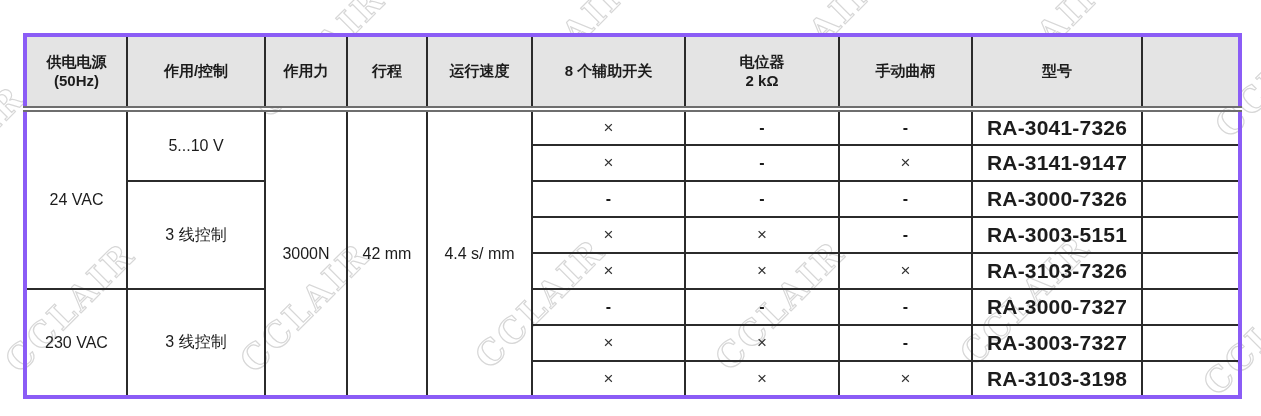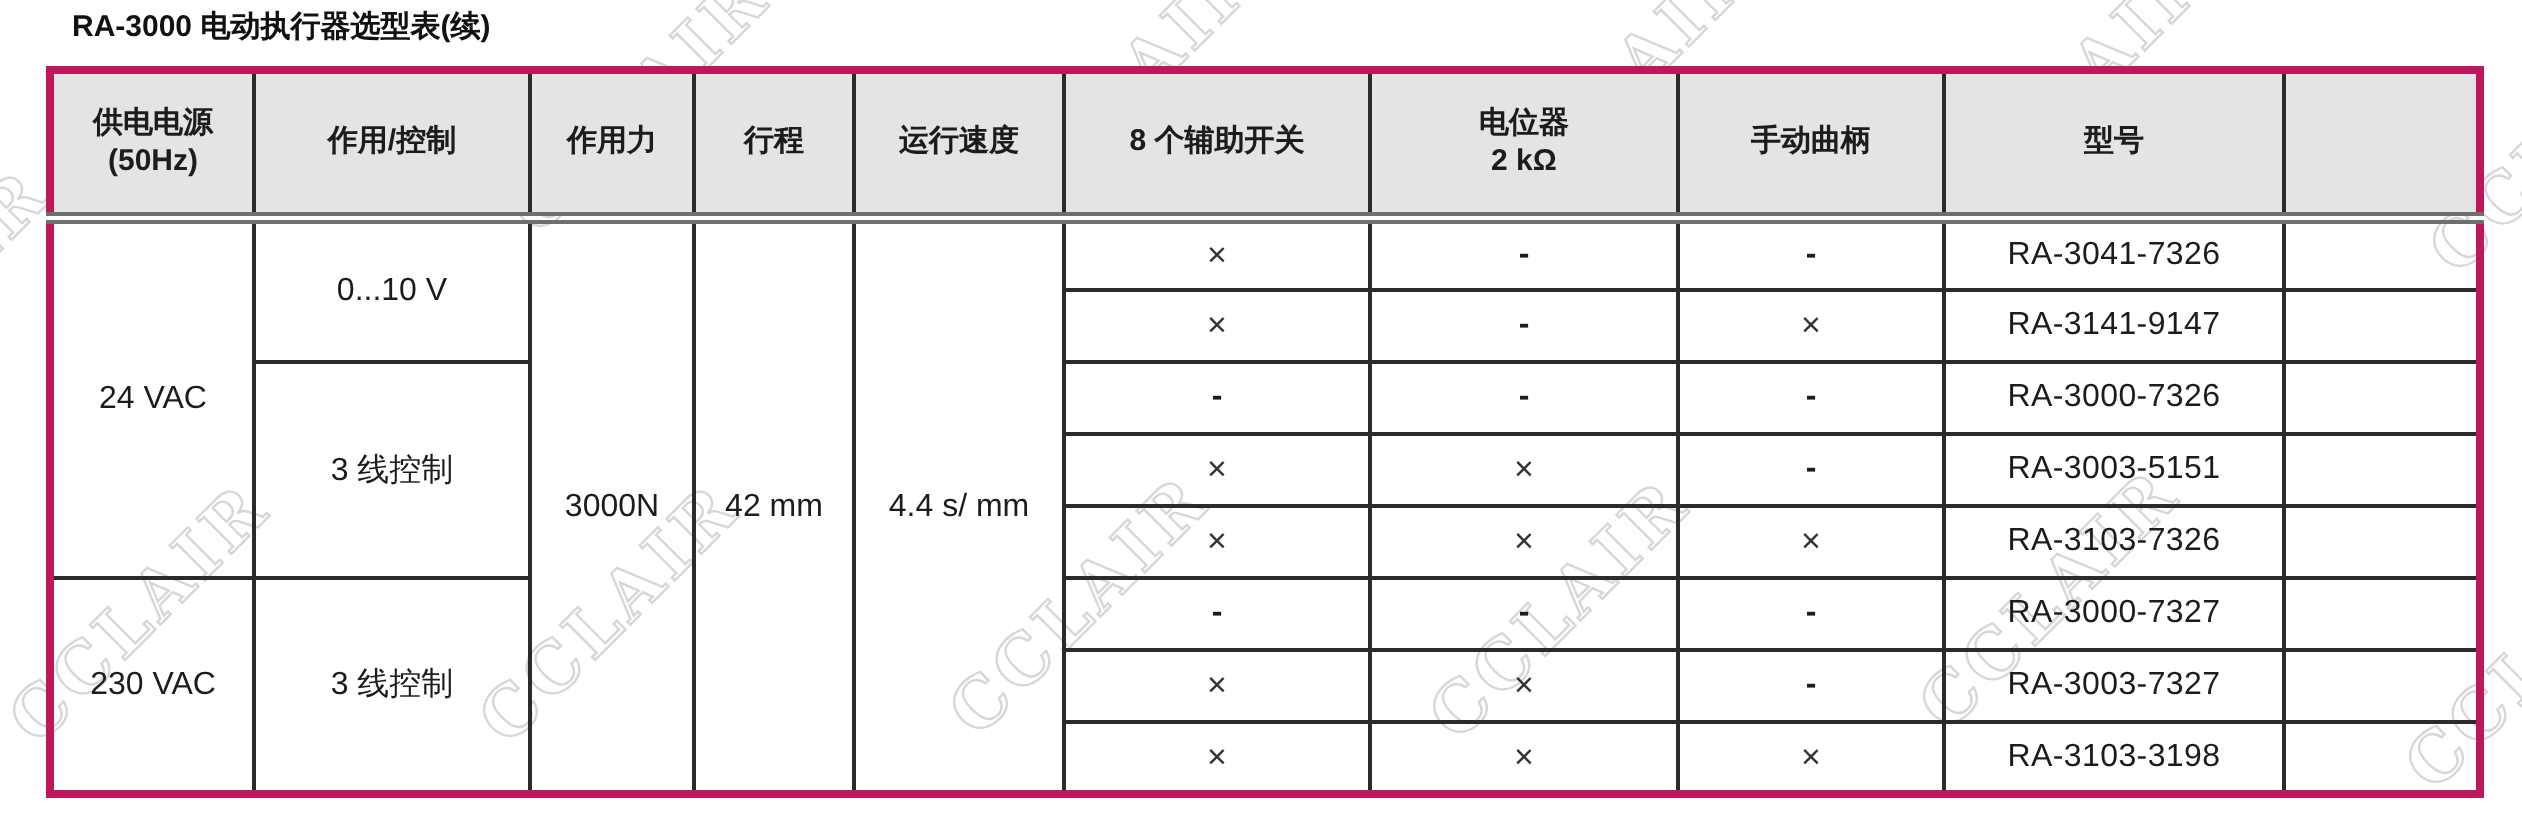--- a/index.html
+++ b/index.html
@@ -52,21 +52,21 @@
 
   
   table.sel-table {
     position: absolute;
     left: 23px;
     top: 33px;
     z-index: 1;
     width: 1215px;
     border-collapse: collapse;
     table-layout: fixed;
-    border: 4px solid #be185d;
+    border: 4px solid #8b5cf6;
     background: transparent;
   }
   .sel-table th, .sel-table td {
     border: 2px solid #2b2b2b;
     text-align: center;
     vertical-align: middle;
     padding: 0;
     overflow: hidden;
     color: #1c1c1c;
   }
@@ -77,21 +77,21 @@
     font-size: 15px;
     font-weight: 700;
     white-space: pre-line;
     line-height: 1.25;
     border-bottom: 6px double #6e6e6e;
   }
   .sel-table td { background: transparent; }
   td.txt  { font-size: 16px; font-weight: 400; }
   td.sym  { font-size: 17px; font-weight: 400; color: #333333; }
   td.sym.dash { font-size: 16px; font-weight: 700; color: #1c1c1c; }
-  td.model { font-size: 16px; font-weight: 400; letter-spacing: 0.2px; }
+  td.model { font-size: 21px; font-weight: 700; letter-spacing: 0.2px; }
 </style>
 </head>
 <body>
 
 <div class="page">
 
   <div class="watermark-layer">
     <span class="wm" style="left:-40px; top:150px;">CCLAIR</span>
     <span class="wm" style="left:320px; top:52px;">CCLAIR</span>
     <span class="wm" style="left:565px; top:42px;">CCLAIR</span>
@@ -99,21 +99,20 @@
     <span class="wm" style="left:1040px; top:42px;">CCLAIR</span>
     <span class="wm" style="left:1280px; top:72px;">CCLAIR</span>
     <span class="wm" style="left:70px; top:307px;">CCLAIR</span>
     <span class="wm" style="left:305px; top:307px;">CCLAIR</span>
     <span class="wm" style="left:540px; top:303px;">CCLAIR</span>
     <span class="wm" style="left:780px; top:305px;">CCLAIR</span>
     <span class="wm" style="left:1025px; top:300px;">CCLAIR</span>
     <span class="wm" style="left:1268px; top:330px;">CCLAIR</span>
   </div>
 
-  <h1 class="title">RA-3000 电动执行器选型表(续)</h1>
 
   <table class="sel-table">
     <colgroup>
       <col style="width:102px">
         <col style="width:138px">
         <col style="width:82px">
       <col style="width:80px">
         <col style="width:105px">
         <col style="width:153px">
       <col style="width:154px">
@@ -133,21 +132,21 @@
         <th>电位器
 2 kΩ</th>
         <th>手动曲柄</th>
         <th>型号</th>
         <th></th>
       </tr>
     </thead>
     <tbody>
       <tr>
         <td class="txt" rowspan="5">24 VAC</td>
-        <td class="txt" rowspan="2">0...10 V</td>
+        <td class="txt" rowspan="2">5...10 V</td>
         <td class="txt" rowspan="8">3000N</td>
         <td class="txt" rowspan="8">42 mm</td>
         <td class="txt" rowspan="8">4.4 s/ mm</td>
         <td class="sym">×</td>
         <td class="sym dash">-</td>
         <td class="sym dash">-</td>
         <td class="model">RA-3041-7326</td>
         <td class="empty"></td>
       </tr>
       <tr>

